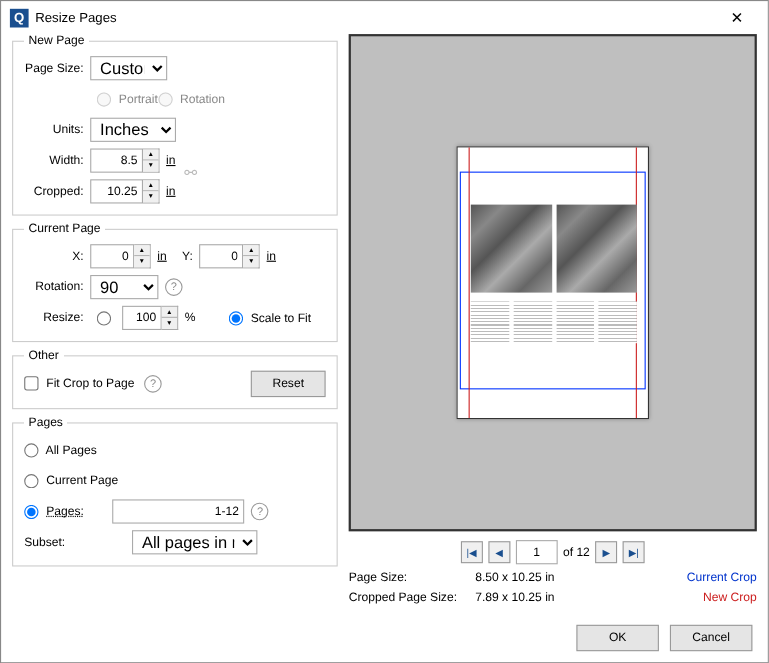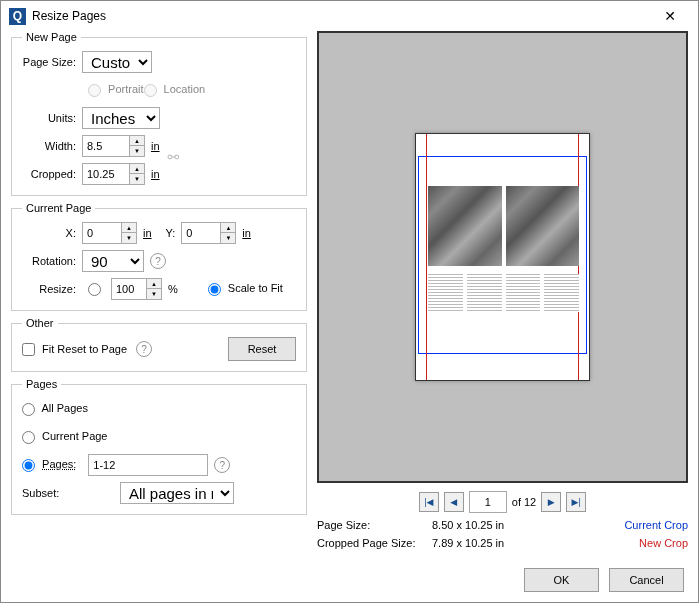--- a/index.html
+++ b/index.html
@@ -12,21 +12,21 @@
 .content { display: flex; padding: 0 10px; gap: 10px; height: 518px; }
 .left-panel { width: 296px; display: flex; flex-direction: column; gap: 6px; }
 .right-panel { flex: 1; display: flex; flex-direction: column; }
 fieldset { border: 1px solid #ccc; padding: 8px 10px 10px 10px; }
 legend { padding: 0 4px; font-size: 11px; }
 .row { display: flex; align-items: center; margin-bottom: 6px; min-height: 22px; }
 .row:last-child { margin-bottom: 0; }
 .lbl { width: 60px; text-align: right; padding-right: 6px; }
 .lbl-sm { width: 42px; text-align: right; padding-right: 6px; }
 select { height: 22px; border: 1px solid #aaa; background: #fff; font-size: 15px; padding: 0 4px; }
-input[type="text"], input.spin { height: 22px; border: 1px solid #aaa; padding: 0 4px; font-size: 11px; }
+input[type="text"], input.spin { height: 22px; border: 1px solid #aaa; padding: 0 4px; font-size: 11px; text-align: right; }
 .spinbox { display: flex; align-items: center; }
 .spinbox input { width: 48px; }
 .spinbox .spbtn { display: flex; flex-direction: column; border: 1px solid #aaa; border-left: none; }
 .spinbox .spbtn span { width: 14px; height: 10px; display: flex; align-items: center; justify-content: center; font-size: 6px; line-height: 1; background: #f0f0f0; cursor: pointer; }
 .spinbox .spbtn span:first-child { border-bottom: 1px solid #aaa; }
 .unit { margin-left: 6px; text-decoration: underline; }
 .radio-row { display: flex; align-items: center; }
 input[type="radio"], input[type="checkbox"] { margin-right: 4px; vertical-align: middle; }
 .help-icon { width: 16px; height: 16px; border: 1px solid #999; border-radius: 50%; display: inline-flex; align-items: center; justify-content: center; font-size: 10px; color: #888; margin-left: 6px; }
 .chain-icon { margin-left: 8px; color: #bbb; font-size: 14px; }
@@ -78,21 +78,21 @@
             <option>Custom</option>
           </select>
         </div>
         <div class="row radio-row" style="padding-left:66px">
           <label class="disabled-radio">
             <input type="radio" disabled="" style="">
             <span>Portrait</span>
           </label>
           <label class="disabled-radio">
             <input type="radio" disabled="" style="">
-            <span>Location</span>
+            <span>Rotation</span>
           </label>
         </div>
         <div class="row">
           <span class="lbl">Units:</span>
           <select style="width:78px">
             <option>Inches</option>
           </select>
         </div>
         <div class="row">
           <span class="lbl">Width:</span>
@@ -164,21 +164,21 @@
             <span>Scale to Fit</span>
           </label>
         </div>
       </fieldset>
 
       <fieldset>
         <legend>Other</legend>
         <div class="row" style="justify-content:space-between">
           <label>
             <input type="checkbox" style="">
-            <span>Fit Reset to Page</span>
+            <span>Fit Crop to Page</span>
             <span class="help-icon">?</span>
           </label>
           <button class="btn">Reset</button>
         </div>
       </fieldset>
 
       <fieldset>
         <legend>Pages</legend>
         <div class="row">
           <label>
@@ -190,21 +190,21 @@
           <label>
             <input type="radio" name="pgrange" style="">
             <span>Current Page</span>
           </label>
         </div>
         <div class="row">
           <label>
             <input type="radio" name="pgrange" checked="" style="">
             <span style="text-decoration:underline dotted">Pages:</span>
           </label>
-          <input type="text" style="width: 120px; margin-left: 12px; text-align: left;" value="1-12">
+          <input type="text" style="width: 120px; margin-left: 26px; text-align: right;" value="1-12">
           <span class="help-icon">?</span>
         </div>
         <div class="row">
           <span style="width:54px">Subset:</span>
           <select style="width:114px; margin-left:44px">
             <option>All pages in range</option>
           </select>
         </div>
       </fieldset>
 

